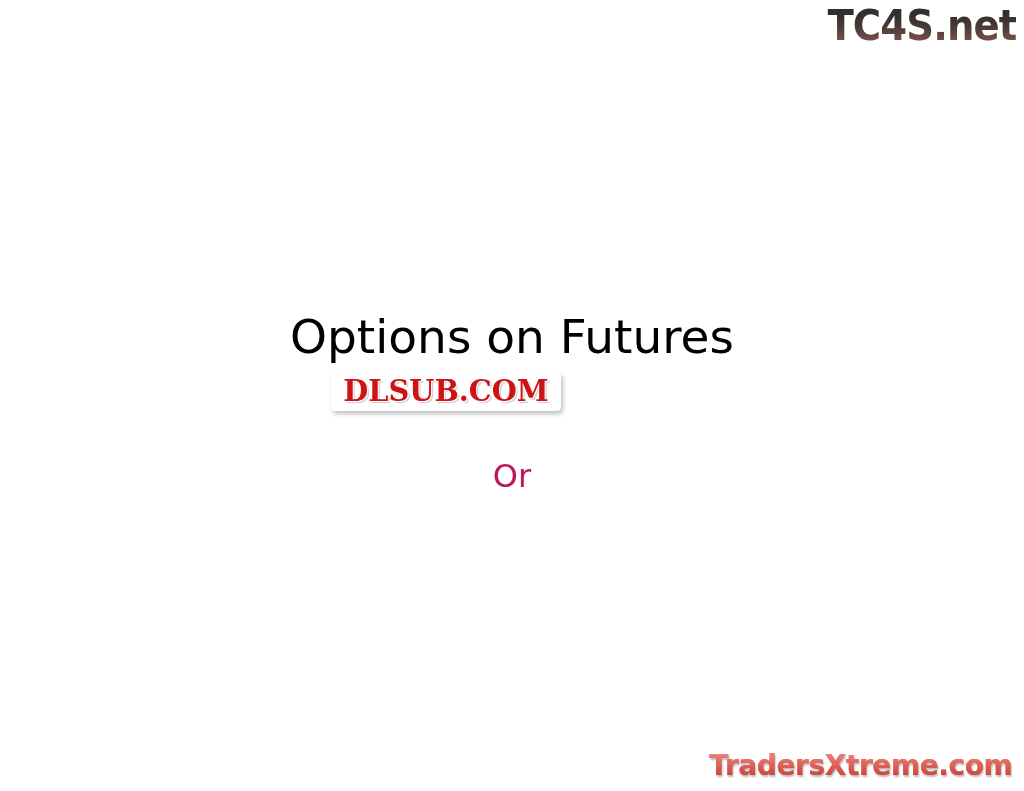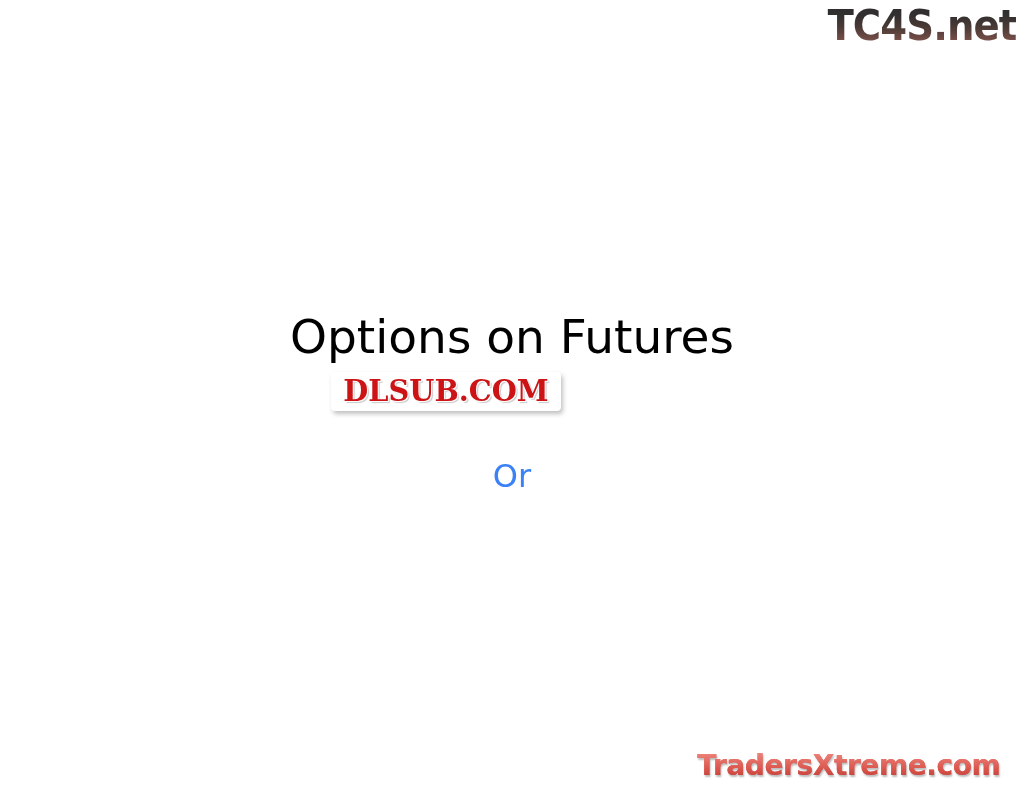--- a/index.html
+++ b/index.html
@@ -114,29 +114,29 @@
     left: 0;
     top: 452px;
     width: 1024px;
     text-align: center;
   }
 
   .subtitle-line {
     font-family: "DejaVu Sans", "Liberation Sans", sans-serif;
     font-size: 32px;
     font-weight: normal;
-    color: #3b82f6;
+    color: #be185d;
     line-height: 49px;
     white-space: nowrap;
   }
 
   
   .wm-tx {
     position: absolute;
-    right: 24px;
+    right: 12px;
     bottom: 8px;
     pointer-events: none;
     margin-top: 24px;
   }
 
   .wm-tx-text {
     font-family: "DejaVu Sans", sans-serif;
     font-weight: bold;
     font-size: 29px;
     line-height: 36px;

